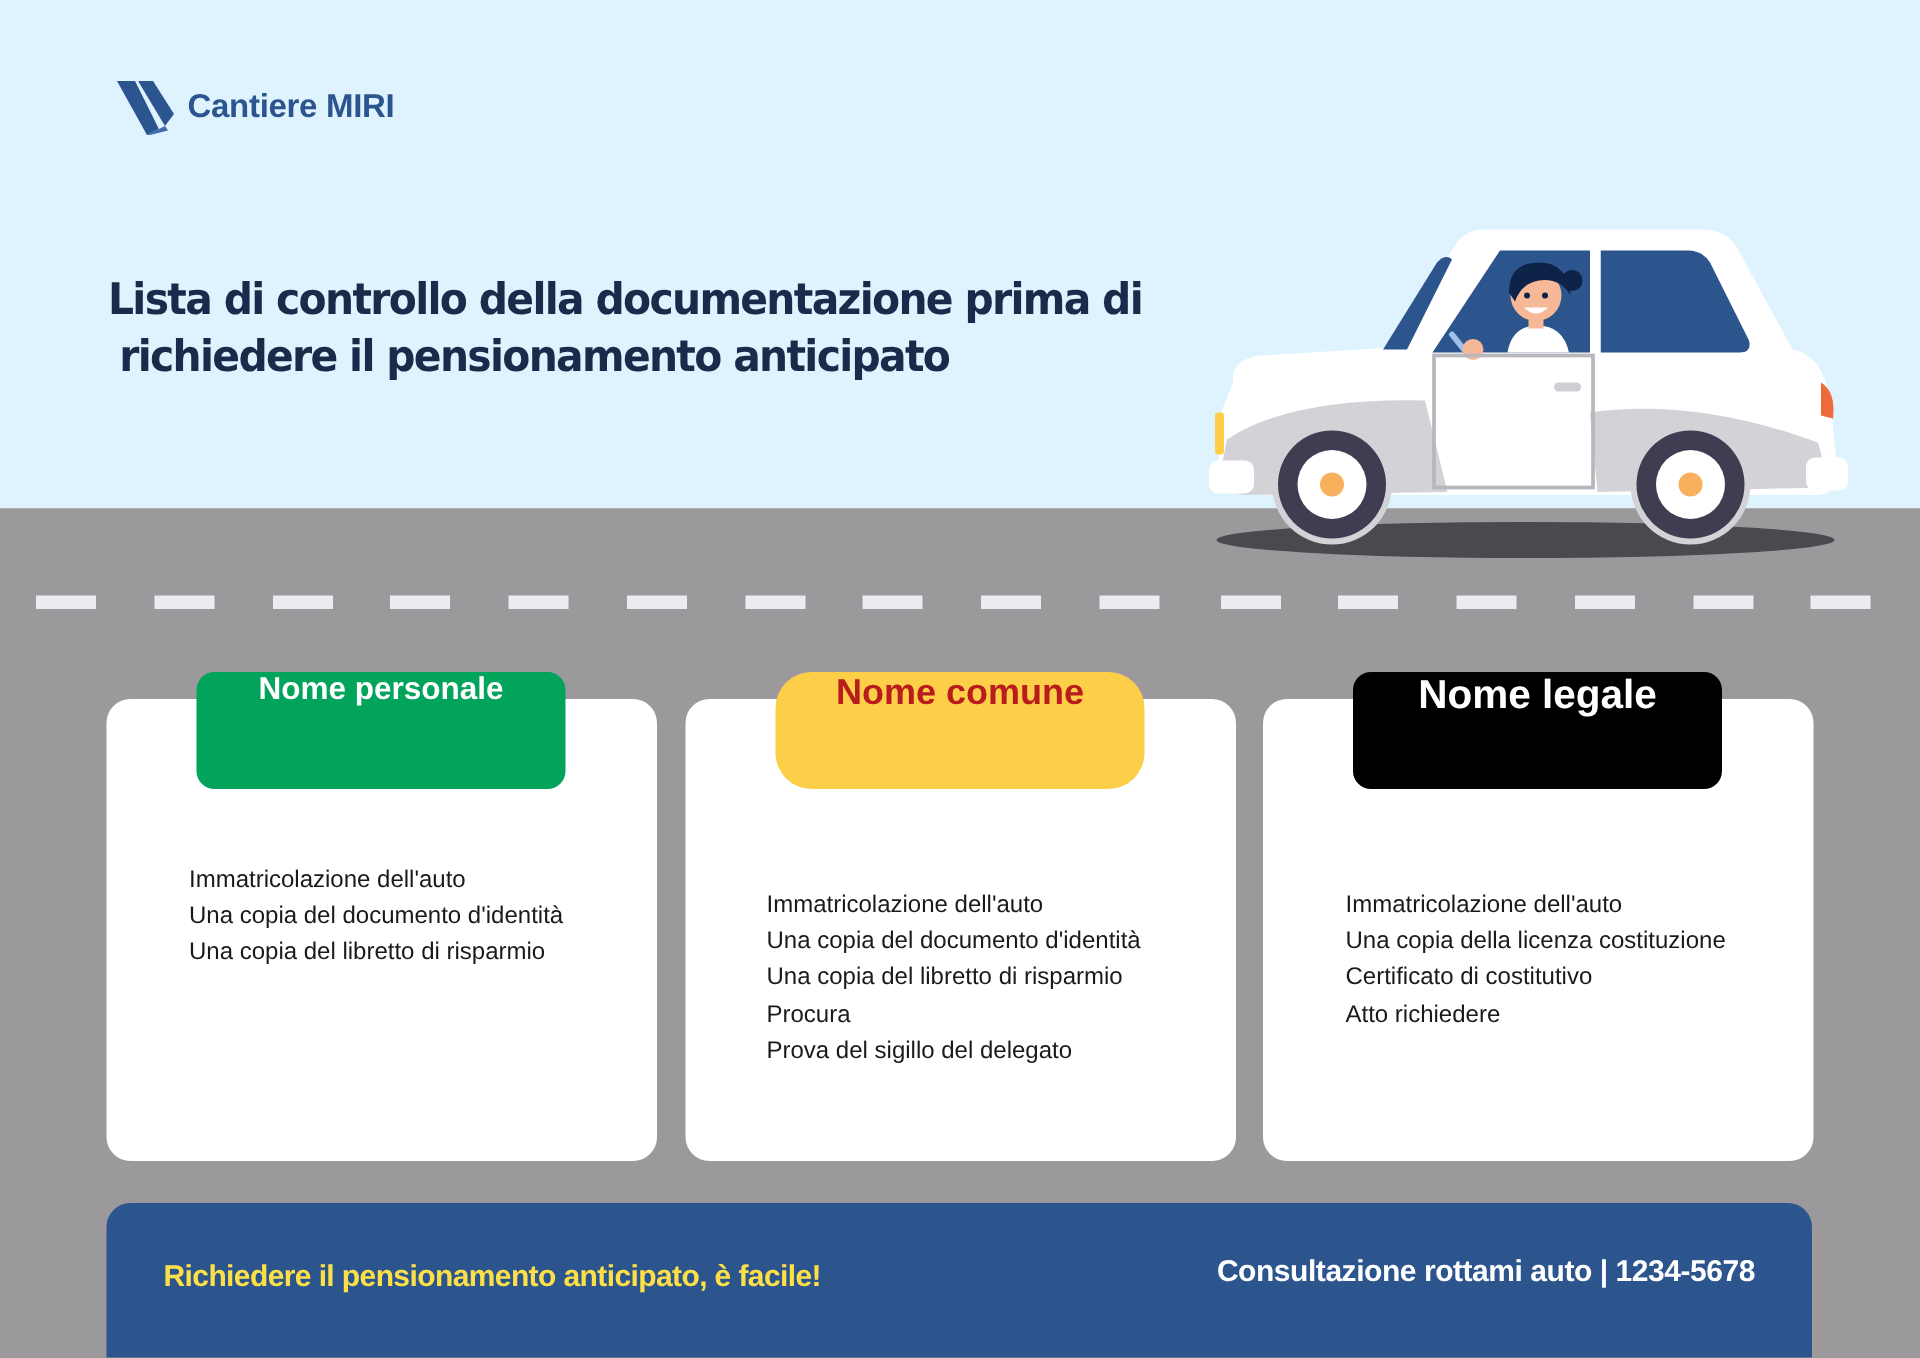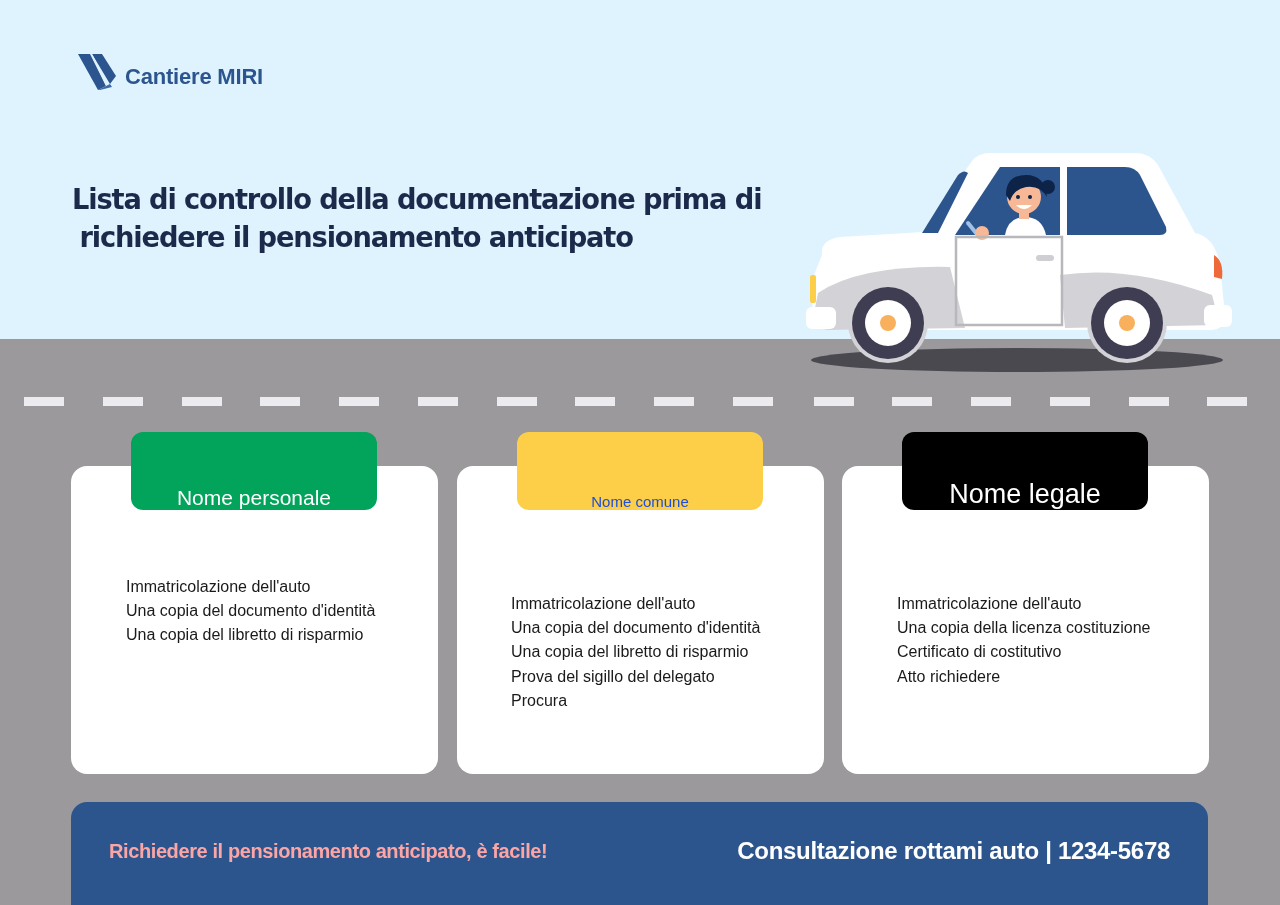--- a/index.html
+++ b/index.html
@@ -10,21 +10,21 @@
     }
     .sky {
       position: absolute; left: 0; top: 0; width: 1280px; height: 339px;
       background: #dff3fe;
     }
     .road {
       position: absolute; left: 0; top: 339px; width: 1280px; height: 566px;
       background: #9b999c;
     }
     .logo {
-      position: absolute; left: 76px; top: 52px; display: flex; align-items: flex-end;
+      position: absolute; left: 76px; top: 52px; display: flex; align-items: center;
     }
     .logo svg { width: 42px; height: 38px; }
     .logo-text {
       margin-left: 7px; font-size: 22px; font-weight: bold; color: #2c5590;
       letter-spacing: -0.2px;
     }
     .title {
       position: absolute; left: 72px; top: 180px; width: 760px;
       font-family: "DejaVu Sans", sans-serif; font-weight: bold;
       font-size: 29px; line-height: 38px; color: #1b2a4a;
@@ -34,41 +34,41 @@
     .dashes { position: absolute; left: 0; top: 397px; width: 1280px; height: 9px; }
     .dash {
       position: absolute; top: 0; width: 40px; height: 9px; background: #ececf0;
     }
     .car { position: absolute; left: 800px; top: 145px; width: 440px; height: 235px; }
     .card {
       position: absolute; top: 466px; width: 367px; height: 308px;
       background: #ffffff; border-radius: 16px;
     }
     .card-tab {
-      position: absolute; top: 432px; width: 246px; height: 78px;
-      border-radius: 12px; display: flex; align-items: flex-end; justify-content: center;
-      font-weight: normal;
+      position: absolute; top: 448px; width: 246px; height: 78px;
+      border-radius: 12px; display: flex; align-items: flex-start; justify-content: center;
+      font-weight: bold;
     }
     .tab-green { background: #02a35a; color: #ffffff; font-size: 21px; }
-    .tab-yellow { background: #fdcf48; color: #1d4ed8; font-size: 15px; }
+    .tab-yellow { background: #fdcf48; color: #b91c1c; font-size: 24px; border-radius: 24px; }
     .tab-red { background: #000000; color: #ffffff; font-size: 27px; }
     .card-list {
       position: absolute; list-style: none; margin: 16px; padding: 0;
       font-size: 16px; line-height: 24.2px; color: #1a1a1a;
     }
     .footer {
       position: absolute; left: 71px; top: 802px; width: 1137px; height: 120px;
       background: #2c558e; border-radius: 16px;
     }
     .footer-left {
       position: absolute; left: 38px; top: 38px; font-size: 20px; font-weight: bold;
-      color: #fca5a5; letter-spacing: -0.4px;
+      color: #fde047; letter-spacing: -0.4px;
     }
     .footer-right {
-      position: absolute; right: 38px; top: 35px; font-size: 24px; font-weight: bold;
+      position: absolute; right: 38px; top: 35px; font-size: 20px; font-weight: bold;
       color: #ffffff; letter-spacing: -0.3px;
     }
   </style>
 </head>
 <body>
 
 <div class="sky"></div>
 <div class="road"></div>
 
 <div class="logo">
@@ -165,22 +165,22 @@
 </ul>
 
 <div class="card" style="left:457px"></div>
 <div class="card-tab tab-yellow" style="left:517px">
   <span>Nome comune</span>
 </div>
 <ul class="card-list" style="left:495px; top:576px">
   <li>Immatricolazione dell'auto</li>
   <li>Una copia del documento d'identità</li>
   <li>Una copia del libretto di risparmio</li>
+  <li>Procura</li>
   <li>Prova del sigillo del delegato</li>
-  <li>Procura</li>
 </ul>
 
 <div class="card" style="left:842px"></div>
 <div class="card-tab tab-red" style="left:902px">
   <span>Nome legale</span>
 </div>
 <ul class="card-list" style="left:881px; top:576px">
   <li>Immatricolazione dell'auto</li>
   <li>Una copia della licenza costituzione</li>
   <li>Certificato di costitutivo</li>

